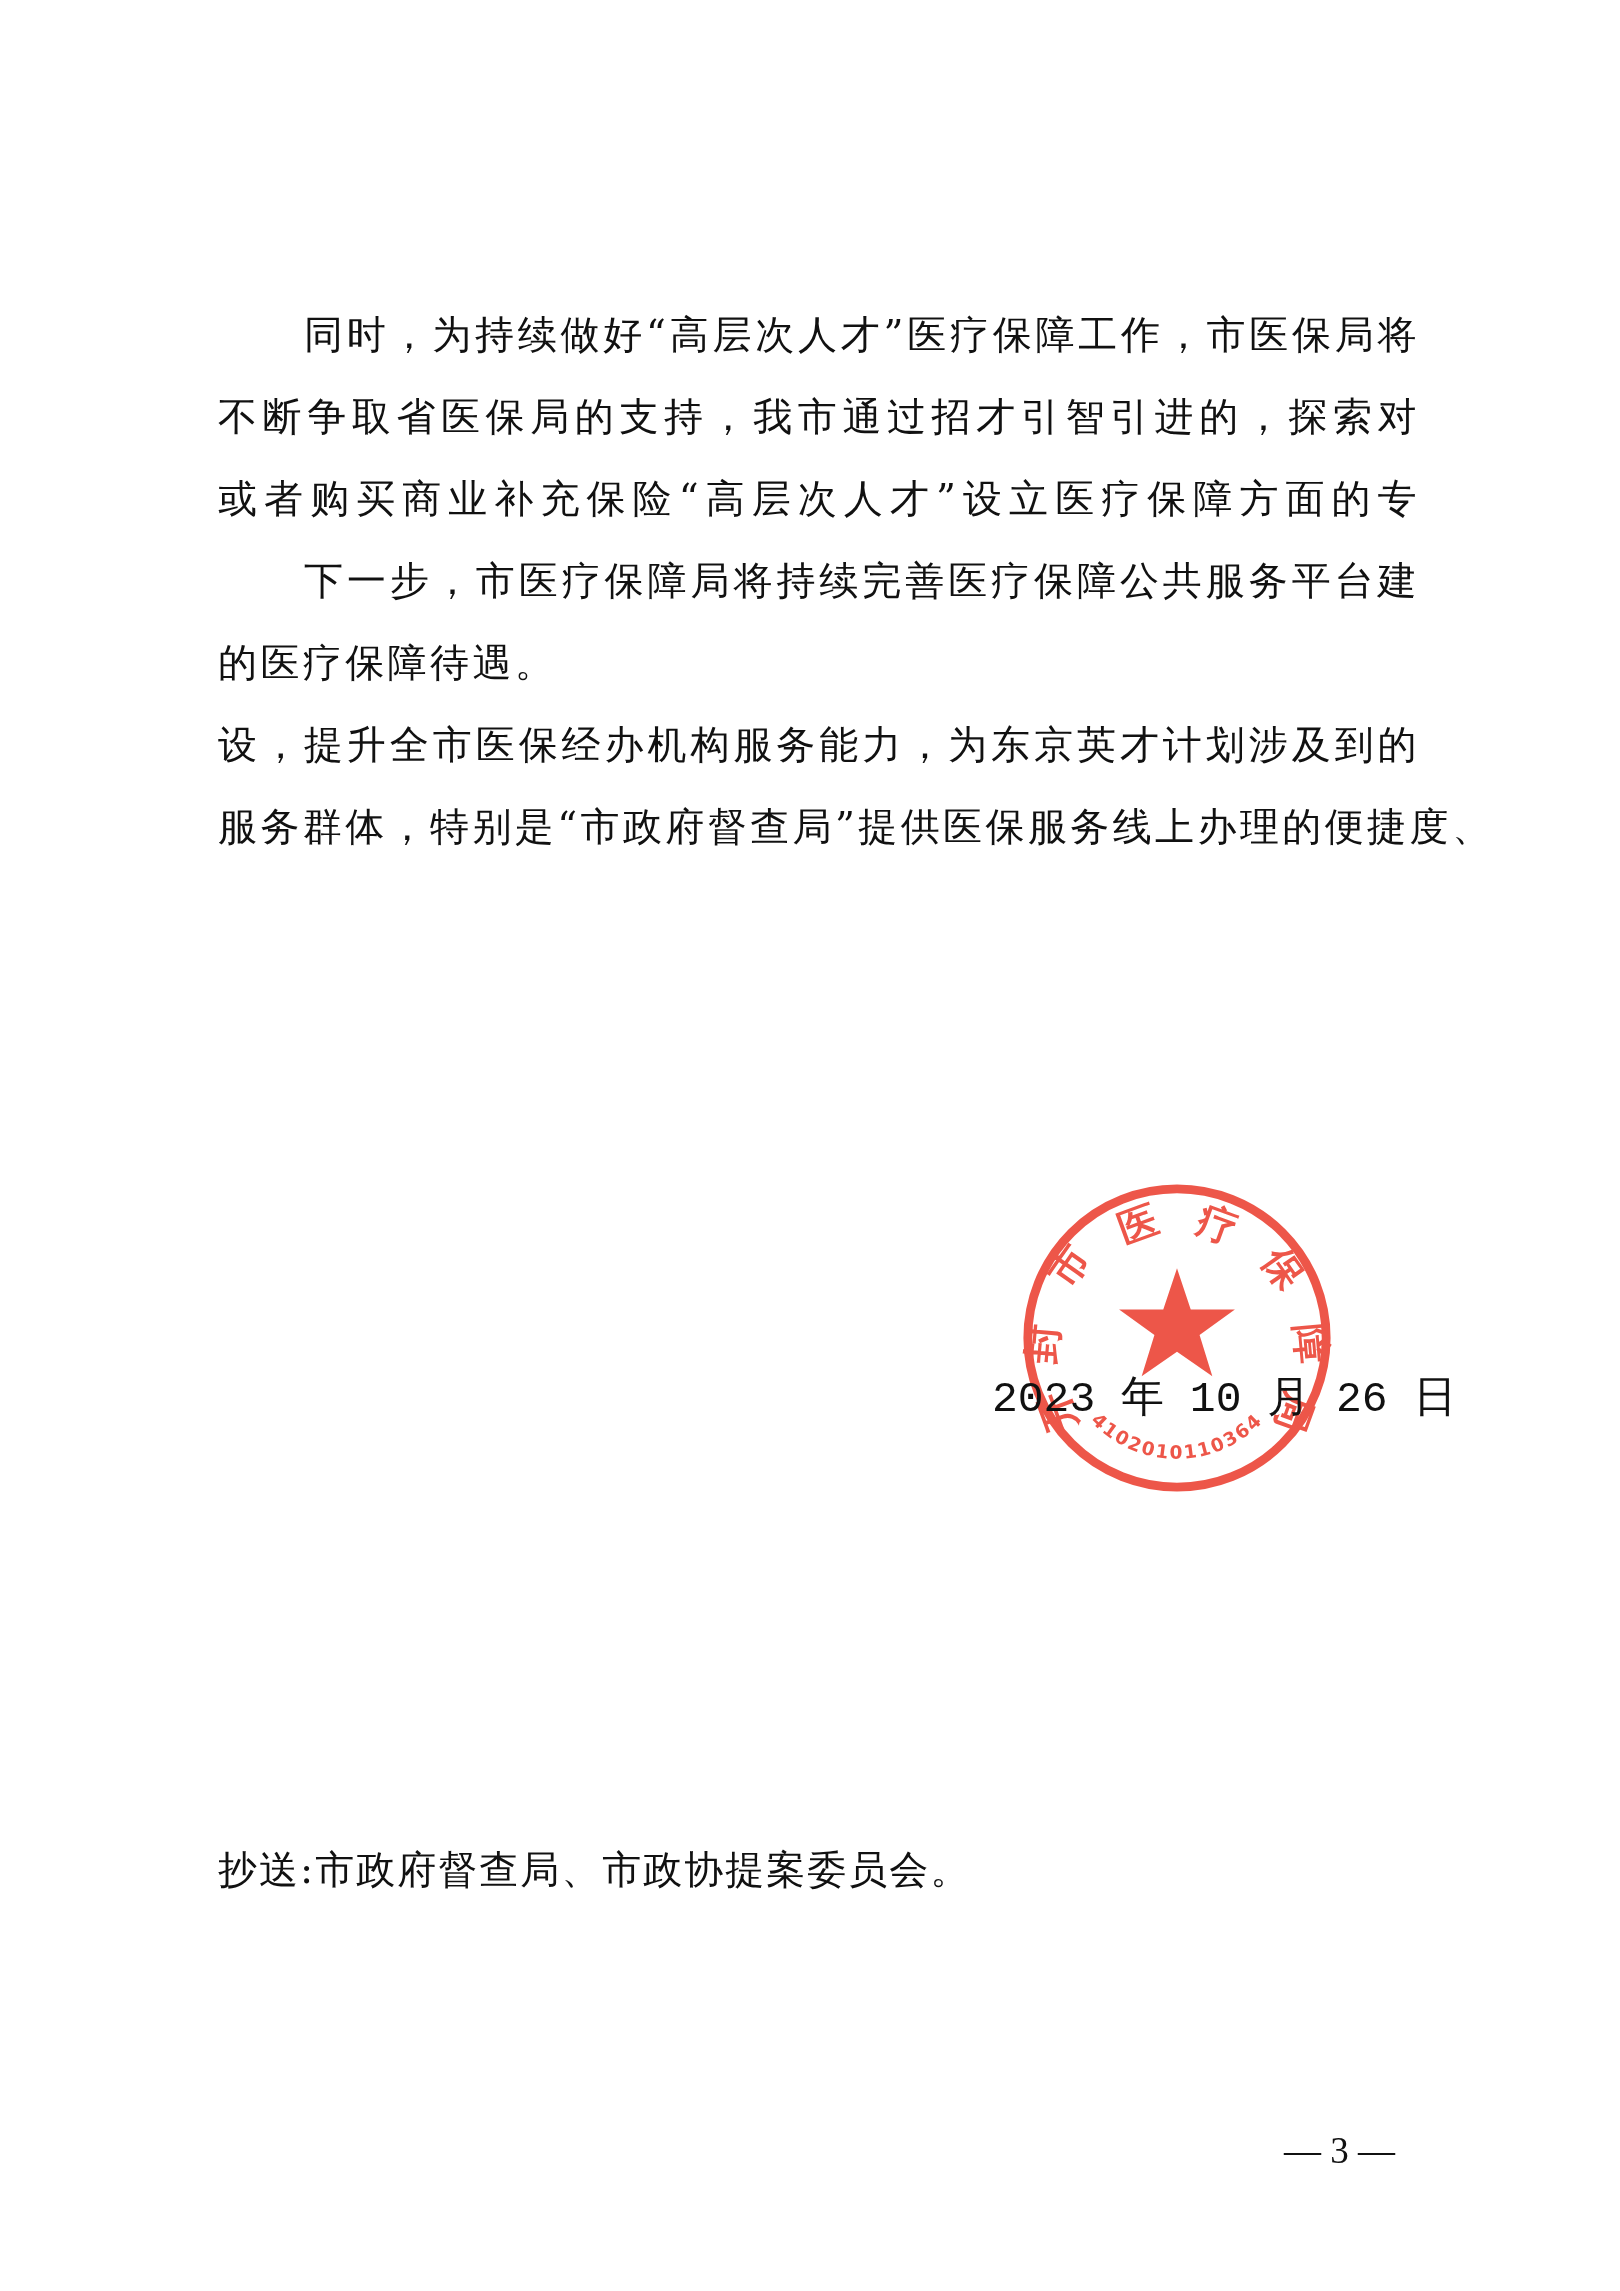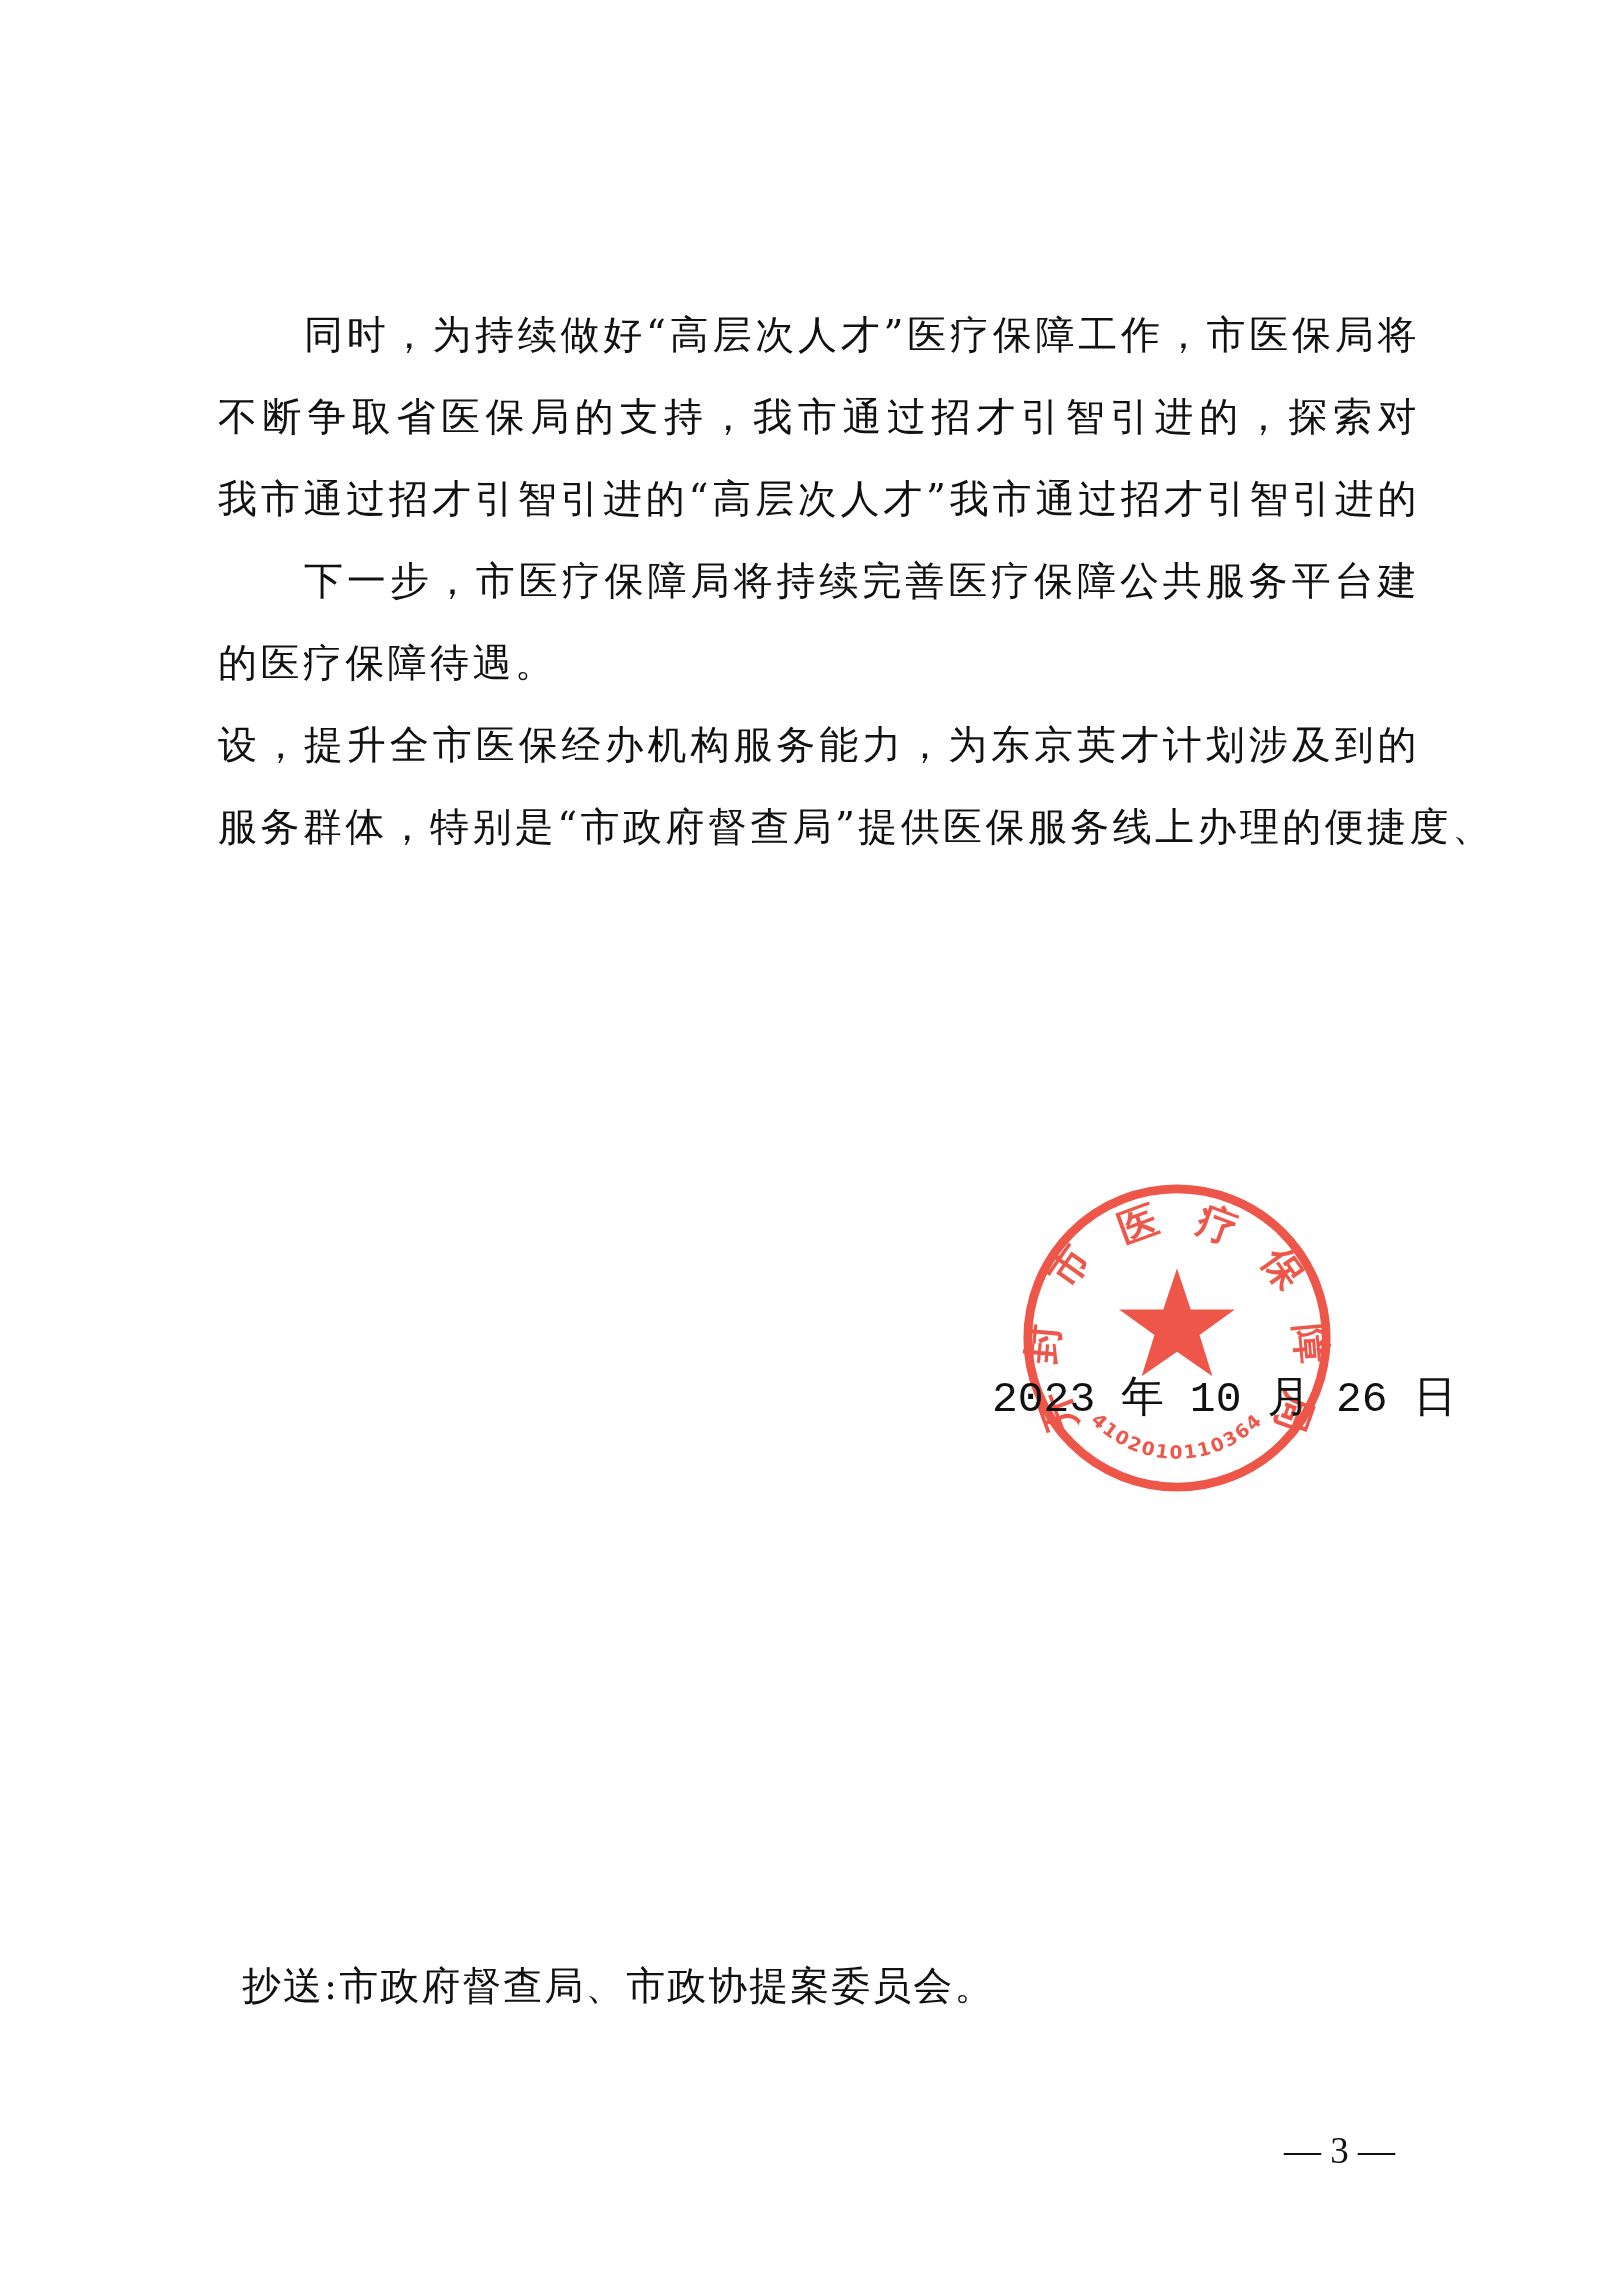--- a/index.html
+++ b/index.html
@@ -17,39 +17,39 @@
   }
   .line.last { text-align-last: left; }
   .line.indent { padding-left: 86px; }
   .date {
     position: absolute; left: 992px; top: 1368px;
     font-family: Liberation Mono, monospace;
     font-size: 43px; color: #111; white-space: nowrap; z-index: 3;
   }
   .seal { position: absolute; left: 1019px; top: 1180px; width: 316px; height: 316px; z-index: 2; opacity: 0.93; }
   .cc {
-    position: absolute; left: 218px; top: 1959px;
+    position: absolute; left: 218px; top: 1843px;
     font-family: "DejaVu Serif", "Liberation Serif", serif;
-    font-size: 39px; color: #111; white-space: nowrap; letter-spacing: 2px; margin-left: 24px;
+    font-size: 39px; color: #111; white-space: nowrap; letter-spacing: 2px;
   }
   .page-num {
     position: absolute; left: 1284px; top: 2129px;
     font-family: "Liberation Serif", "DejaVu Serif", serif;
     font-size: 37px; color: #111; white-space: nowrap;
   }
 </style>
 </head>
 <body>
 
 <div class="page">
 
   <div class="body-text">
     <div class="line indent">同时，为持续做好“高层次人才”医疗保障工作，市医保局将</div>
     <div class="line">不断争取省医保局的支持，我市通过招才引智引进的，探索对</div>
-    <div class="line">我市通过招才引智引进的“高层次人才”我市通过招才引智引进的</div>
+    <div class="line">或者购买商业补充保险“高层次人才”设立医疗保障方面的专</div>
     <div class="line indent">下一步，市医疗保障局将持续完善医疗保障公共服务平台建</div>
     <div class="line last">的医疗保障待遇。</div>
     <div class="line">设，提升全市医保经办机构服务能力，为东京英才计划涉及到的</div>
     <div class="line">服务群体，特别是“市政府督查局”提供医保服务线上办理的便捷度、</div>
   </div>
 
   <svg class="seal" viewBox="0 0 322 322">
     <circle cx="161" cy="161" r="152" fill="none" stroke="#ec4a3c" stroke-width="9"></circle>
     <polygon fill="#ec4a3c" points="161,90 175,132 220,132 184,158 197,200 161,175 125,200 138,158 102,132 147,132"></polygon>
     <g font-family="DejaVu Sans, sans-serif" font-size="40" font-weight="bold" fill="#ec4a3c" text-anchor="middle">

